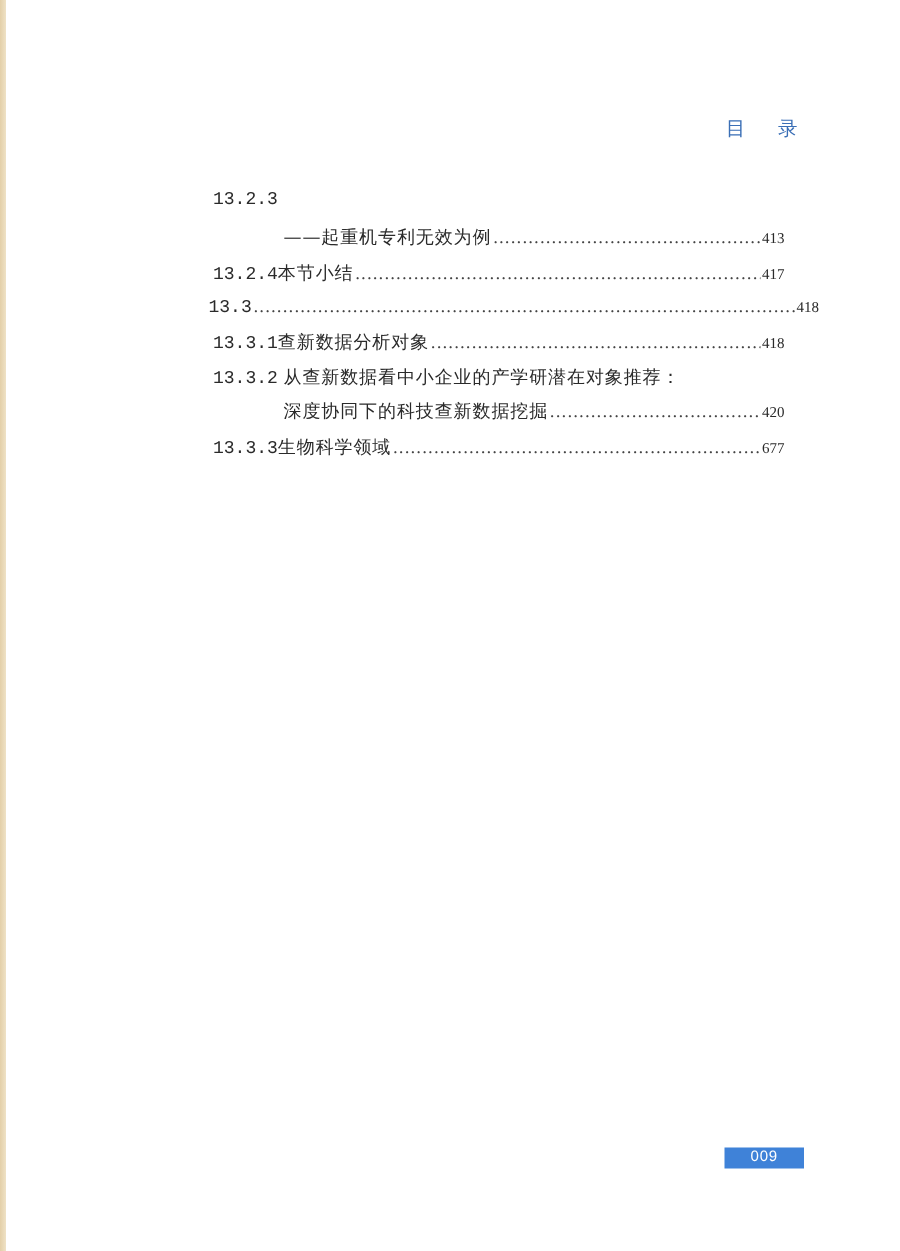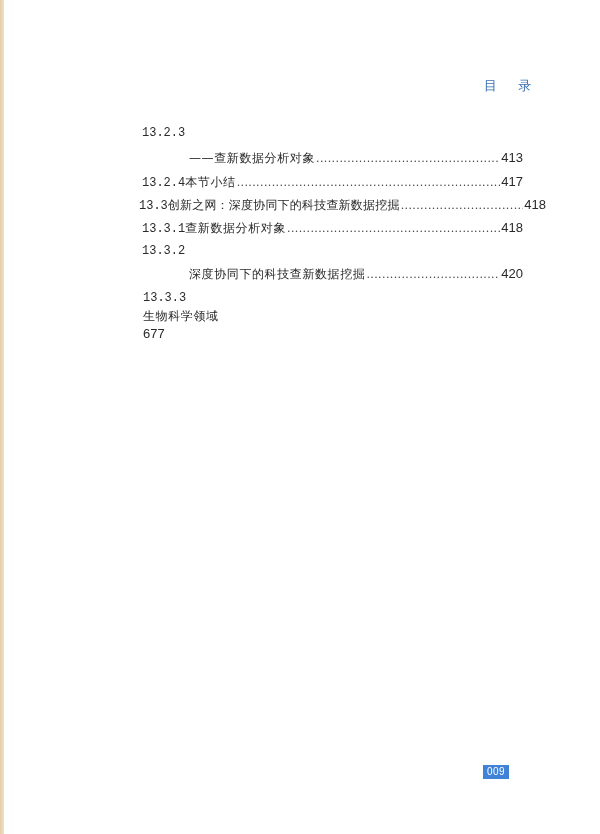--- a/index.html
+++ b/index.html
@@ -8,97 +8,97 @@
       background: #ffffff;
       font-family: "DejaVu Serif", "Liberation Serif", serif;
       color: #2a2a2a;
     }
     .edge-strip {
       position: absolute; left: 0; top: 0; width: 4px; height: 834px;
       background: linear-gradient(to right, #e3cfa8, #efe2c6);
     }
     .header-title {
       position: absolute; top: 77px; left: 484px;
-      font-family: Liberation Serif, serif;
+      font-family: Liberation Sans, sans-serif;
       font-size: 13px; color: #3b6fb6; letter-spacing: 9px;
     }
     .toc { position: absolute; top: 0; left: 0; width: 600px; }
     .row {
       position: absolute; height: 18px; line-height: 18px; font-size: 12px;
       display: flex; align-items: baseline; white-space: nowrap;
     }
     .num { display: inline-block; font-family: Liberation Mono, monospace; }
     .num.l3 { width: 47px; }
     .num.l2 { width: 29px; }
     .title { flex: 0 0 auto; letter-spacing: 0.6px; }
     .title.sans { font-family: "DejaVu Sans", sans-serif; letter-spacing: 0.2px; }
     .dots {
       flex: 1 1 auto; overflow: hidden; margin: 0 1px;
       font-size: 11px; letter-spacing: 0.4px; color: #444;
     }
     .dots::before {
       content: "......................................................................................................................................................";
     }
-    .page { flex: 0 0 auto; font-family: Liberation Sans, sans-serif; font-size: 13px; }
+    .page { flex: 0 0 auto; font-family: Liberation Serif, serif; font-size: 10px; }
     .page-badge {
-      position: absolute; left: 483px; top: 765px; width: 26px; height: 14px;
+      position: absolute; left: 483px; top: 765px; width: 53px; height: 14px;
       background: #3f82d8; color: #ffffff;
       font-family: "Liberation Sans", sans-serif; font-size: 10px;
       line-height: 14px; text-align: center; letter-spacing: 0.5px;
     }
   </style>
 </head>
 <body>
 
 <div class="edge-strip"></div>
 
 <div class="header-title">目 录</div>
 
 <div class="toc">
 
   <div class="row" style="top:124px; left:142px;">
     <span class="num l3">13.2.3</span>
   </div>
   <div class="row" style="top:149px; left:189px; width:334px;">
-    <span class="title">——查新数据分析对象</span>
+    <span class="title">——起重机专利无效为例</span>
     <span class="dots"></span>
     <span class="page">413</span>
   </div>
 
   <div class="row" style="top:173px; left:142px; width:381px;">
     <span class="num l3">13.2.4</span>
     <span class="title">本节小结</span>
     <span class="dots"></span>
     <span class="page">417</span>
   </div>
 
   <div class="row" style="top:196px; left:116px; width:407px;margin-left:23px;">
     <span class="num l2">13.3</span>
-    <span class="title sans">创新之网：深度协同下的科技查新数据挖掘</span>
     <span class="dots"></span>
     <span class="page">418</span>
   </div>
 
   <div class="row" style="top:219px; left:142px; width:381px;">
     <span class="num l3">13.3.1</span>
     <span class="title">查新数据分析对象</span>
     <span class="dots"></span>
     <span class="page">418</span>
   </div>
 
   <div class="row" style="top:242px; left:142px;">
     <span class="num l3">13.3.2</span>
+    <span class="title">从查新数据看中小企业的产学研潜在对象推荐：</span>
   </div>
   <div class="row" style="top:265px; left:189px; width:334px;">
     <span class="title">深度协同下的科技查新数据挖掘</span>
     <span class="dots"></span>
     <span class="page">420</span>
   </div>
 
-  <div class="row" style="top:289px; left:142px; width:381px;flex-direction:column;">
+  <div class="row" style="top:289px; left:142px; width:381px;">
     <span class="num l3">13.3.3</span>
     <span class="title">生物科学领域</span>
     <span class="dots"></span>
     <span class="page">677</span>
   </div>
 
 </div>
 
 <div class="page-badge">009</div>
 

